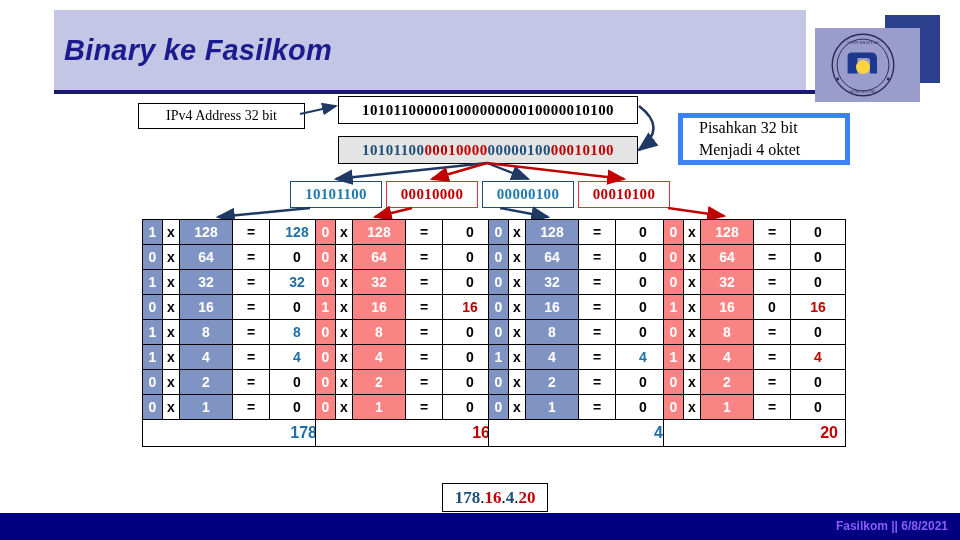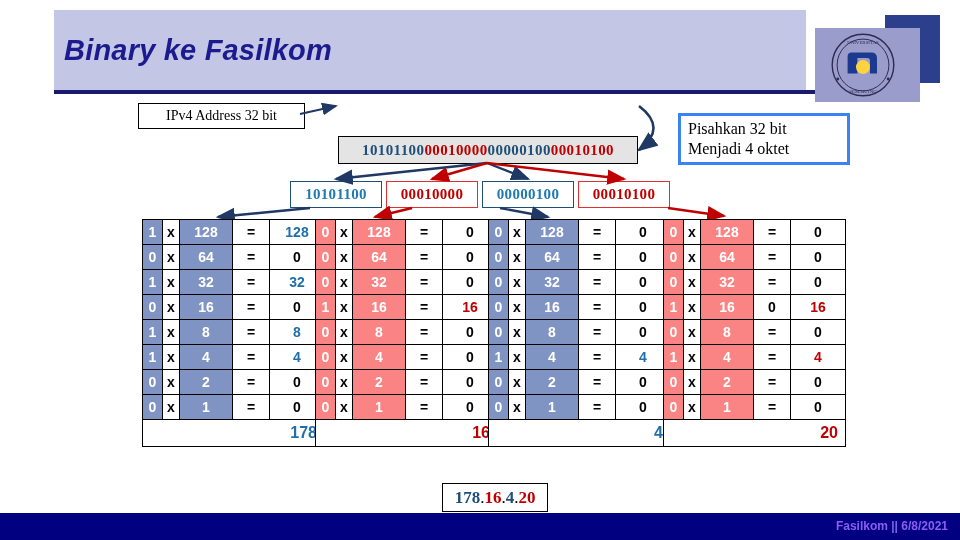--- a/index.html
+++ b/index.html
@@ -54,24 +54,24 @@
     border:1px solid #000;background:#e4e4e4;
     font-family:"Liberation Serif", serif;font-size:15px;font-weight:bold;
     letter-spacing:0.4px;
     display:flex;align-items:center;justify-content:center;white-space:nowrap;
   }
   .seg-blue{color:#1f4e79;}
   .seg-red{color:#c00000;}
 
   .note-box{
     position:absolute;left:678px;top:113px;width:172px;height:52px;
-    border:3px solid #3b82f6;background:#ffffff;
+    border:5px solid #3b82f6;background:#ffffff;
     font-family:"Liberation Serif", serif;font-size:16px;color:#000;
-    display:flex;flex-direction:column;align-items:flex-start;justify-content:center;
-    padding-left:7px;box-sizing:border-box;line-height:1.25;
+    display:flex;flex-direction:column;align-items:flex-start;justify-content:space-between;
+    padding-left:16px;box-sizing:border-box;line-height:1.25;
   }
 
   
   .octet{
     position:absolute;top:181px;height:25px;width:90px;
     background:#ffffff;
     font-family:"Liberation Serif", serif;font-size:15px;font-weight:bold;
     letter-spacing:0.3px;
     display:flex;align-items:center;justify-content:center;white-space:nowrap;
   }
@@ -149,20 +149,21 @@
     <path d="M28 62 L28 38 Q28 32 34 32 L62 32 Q70 32 70 40 L70 62 L60 62 L60 44 Q60 40 56 40 L42 40 L42 62 Z" fill="#1b3a8f"></path>
     <circle cx="50" cy="53" r="10" fill="#ffd23f"></circle>
     <text x="50" y="20" font-size="7" fill="#2b2b55" text-anchor="middle" font-family="Liberation Serif, serif">UNIVERSITAS</text>
     <text x="50" y="90" font-size="7" fill="#2b2b55" text-anchor="middle" font-family="Liberation Serif, serif">SEMARANG</text>
     <circle cx="14" cy="70" r="2" fill="#2b2b55"></circle>
     <circle cx="86" cy="70" r="2" fill="#2b2b55"></circle>
   </svg>
 
   <div class="ipv4-label">IPv4 Address 32 bit</div>
 
+  <div class="bitstring-box">10101100000100000000010000010100</div>
 
   <div class="bitstring-colored">
     <span class="seg-blue">10101100</span>
       <span class="seg-red">00010000</span>
       <span class="seg-blue">00000100</span>
       <span class="seg-red">00010100</span>
   </div>
 
   <div class="note-box">
     <span>Pisahkan 32 bit</span>

